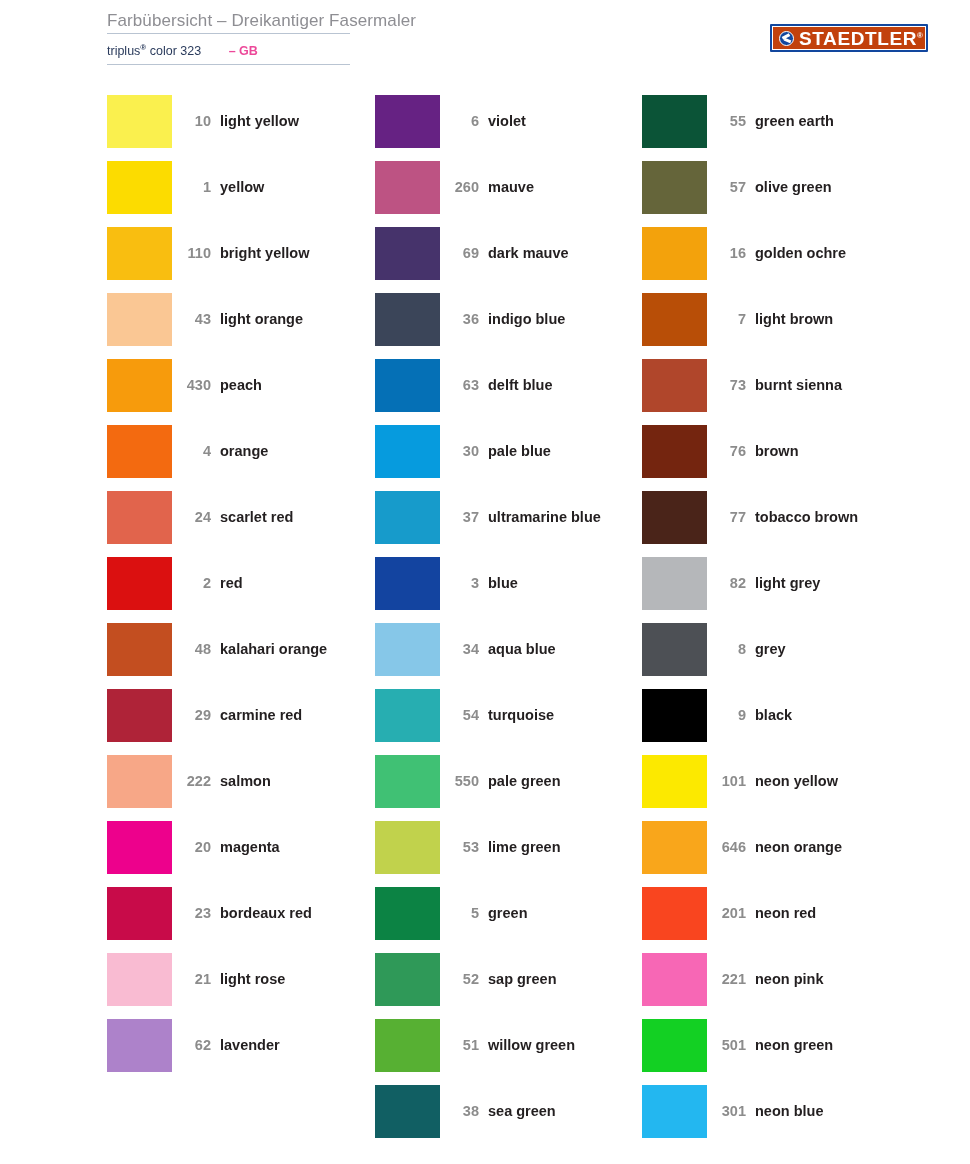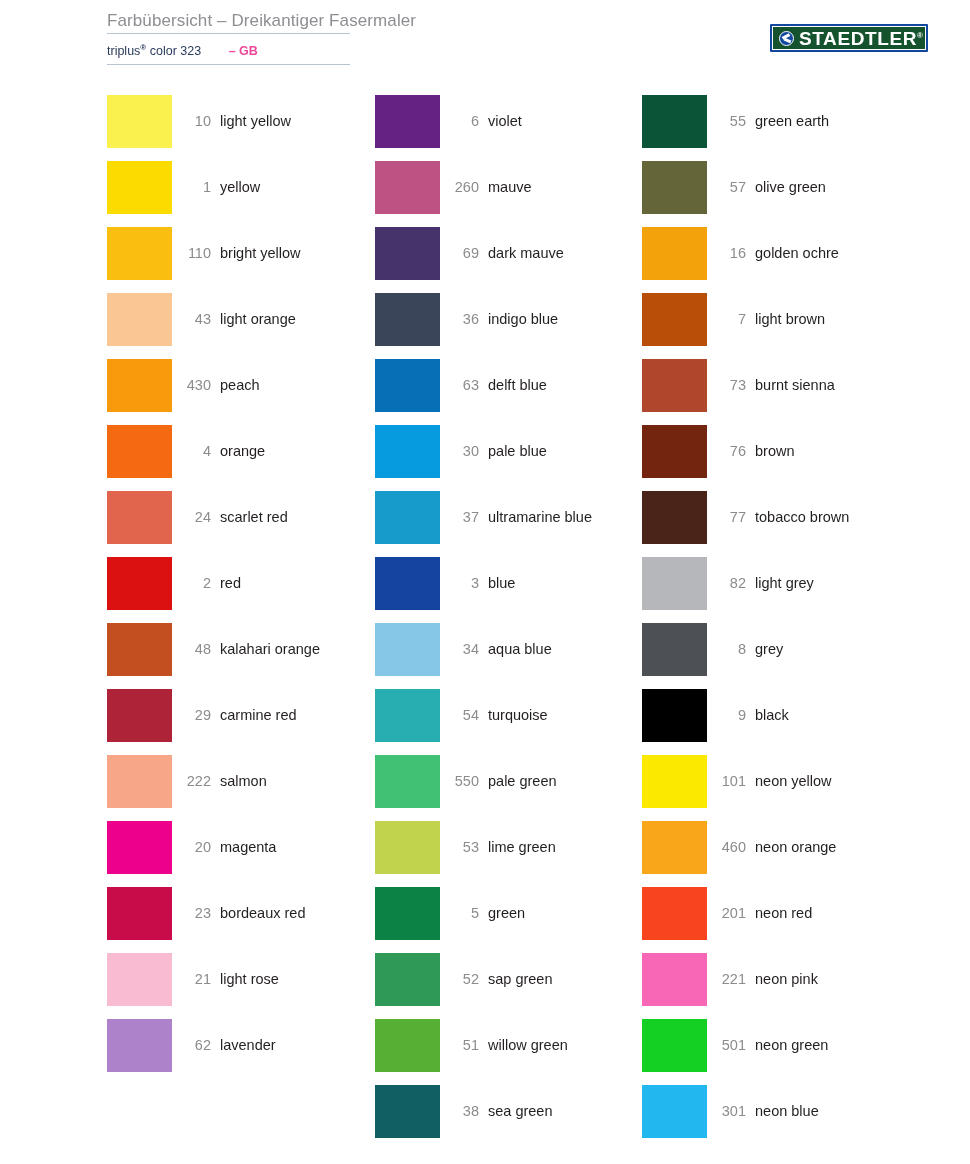--- a/index.html
+++ b/index.html
@@ -65,21 +65,21 @@
     margin-left: 24px;
   }
 
   
   .logo {
     position: absolute;
     right: 42px;
     top: 24px;
     width: 158px;
     height: 28px;
-    background: #14532d;
+    background: #c2410c;
     border: 2px solid #12479e;
     border-radius: 1px;
     display: flex;
     align-items: center;
     padding: 0 7px;
     box-shadow: inset 0 0 0 1px #ffffff;
   }
   .logo-mark {
     width: 15px;
     height: 15px;
@@ -124,20 +124,21 @@
   .grid {
     position: absolute;
     top: 88px;
     left: 0;
     width: 970px;
     display: flex;
   }
   .column {
     width: 267px;
     position: relative;
+    font-weight: bold;
   }
   .column.col1 { margin-left: 107px; }
   .column.col2 { margin-left: 1px; }
   .column.col3 { margin-left: 0px; }
 
   .row {
     height: 66px;
     display: flex;
     align-items: center;
   }
@@ -393,21 +394,21 @@
         <div class="row-code">9</div>
         <div class="row-name">black</div>
       </div>
       <div class="row">
         <div class="swatch" style="background: rgb(252, 233, 0);"></div>
         <div class="row-code">101</div>
         <div class="row-name">neon yellow</div>
       </div>
       <div class="row">
         <div class="swatch" style="background: rgb(249, 166, 27);"></div>
-        <div class="row-code">460</div>
+        <div class="row-code">646</div>
         <div class="row-name">neon orange</div>
       </div>
       <div class="row">
         <div class="swatch" style="background: rgb(249, 69, 31);"></div>
         <div class="row-code">201</div>
         <div class="row-name">neon red</div>
       </div>
       <div class="row">
         <div class="swatch" style="background: rgb(247, 103, 181);"></div>
         <div class="row-code">221</div>

